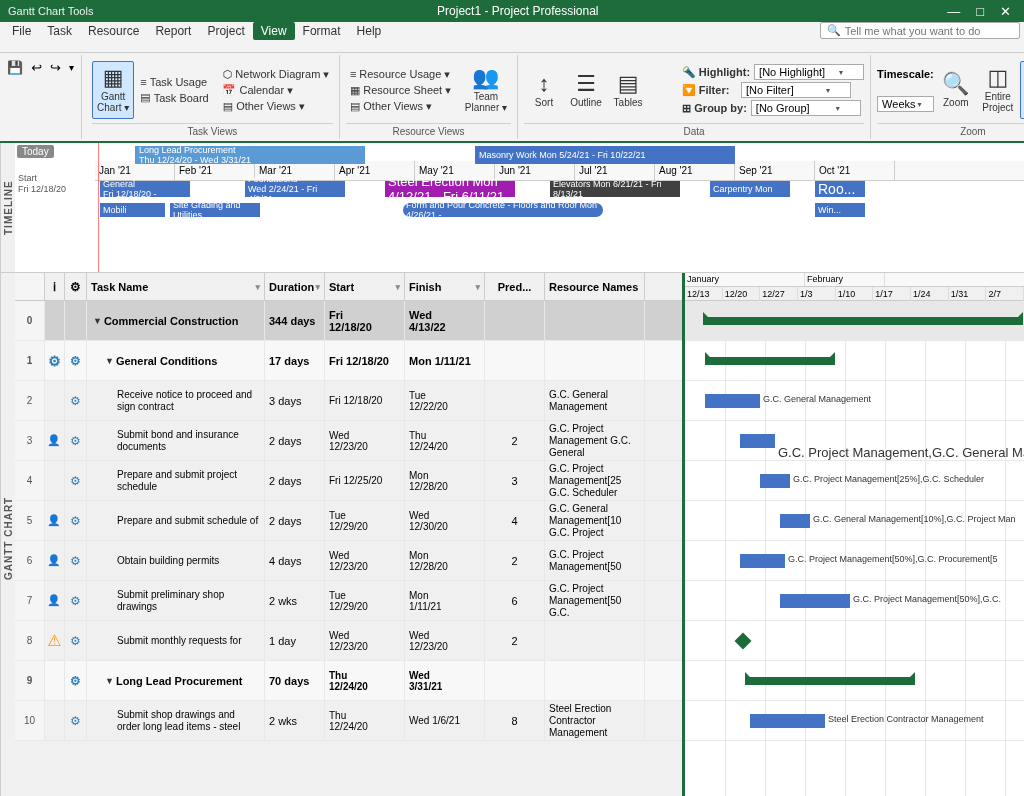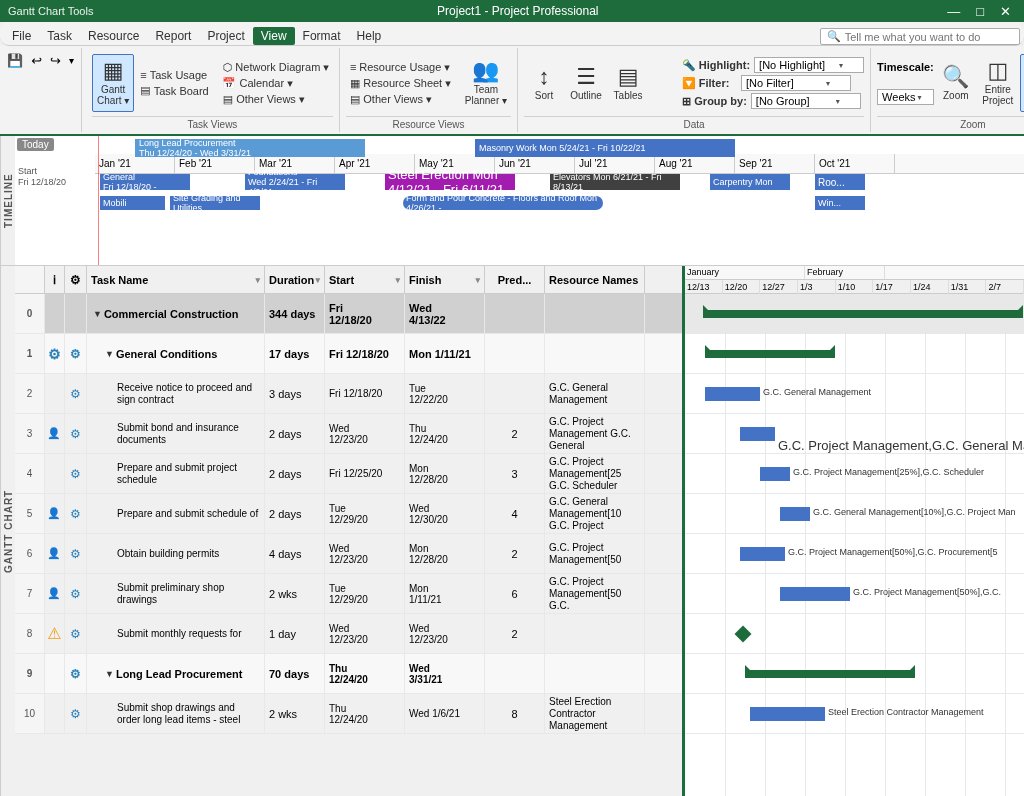--- a/index.html
+++ b/index.html
@@ -13,27 +13,26 @@
       display: flex;
       align-items: center;
       justify-content: space-between;
       padding: 0 8px;
       font-size: 11px;
     }
 
     
     .menu-bar {
       background: #f3f3f3;
-      height: 24px;
-      display: flex;
-      align-items: flex-end;
+      height: 31px;
+      display: flex;
+      align-items: flex-start;
       padding: 0 4px;
       border-bottom: 1px solid #ccc;
       font-size: 12px;
-      border-radius: 9px;
     }
     .menu-item {
       padding: 2px 8px;
       cursor: pointer;
       color: #333;
     }
     .menu-item.active { background: #1e6b3c; color: white; border-radius: 2px; }
     .search-box {
       margin-left: auto;
       display: flex;
@@ -529,21 +528,21 @@
 
     <div style="position:absolute;top:3px;left:460px;width:260px;height:18px;background:#4472c4;display:flex;align-items:center;padding:0 4px;font-size:9px;color:white;">
       Masonry Work Mon 5/24/21 - Fri 10/22/21
     </div>
 
     <div style="position:absolute;top:38px;left:85px;width:90px;height:16px;background:#4472c4;display:flex;align-items:center;padding:0 3px;font-size:9px;color:white;">General<br>Fri 12/18/20 -</div>
     <div style="position:absolute;top:38px;left:230px;width:100px;height:16px;background:#4472c4;display:flex;align-items:center;padding:0 3px;font-size:9px;color:white;">Foundations<br>Wed 2/24/21 - Fri 4/9/21</div>
     <div style="position:absolute;top:38px;left:370px;width:130px;height:16px;background:#a21caf;display:flex;align-items:center;padding:0 3px;font-size:13px;color:white;">Steel Erection Mon 4/12/21 - Fri 6/11/21</div>
     <div style="position:absolute;top:38px;left:535px;width:130px;height:16px;background:#404040;display:flex;align-items:center;padding:0 3px;font-size:9px;color:white;">Elevators Mon 6/21/21 - Fri 8/13/21</div>
     <div style="position:absolute;top:38px;left:695px;width:80px;height:16px;background:#4472c4;display:flex;align-items:center;padding:0 3px;font-size:9px;color:white;">Carpentry Mon</div>
-    <div style="position:absolute;top:38px;left:800px;width:50px;height:16px;background:#4472c4;display:flex;align-items:center;padding:0 3px;font-size:10px;color:white;">Roo...</div>
+    <div style="position:absolute;top:38px;left:800px;width:50px;height:16px;background:#4472c4;display:flex;align-items:center;padding:0 3px;font-size:14px;color:white;">Roo...</div>
 
     <div style="position:absolute;top:60px;left:85px;width:65px;height:14px;background:#4472c4;display:flex;align-items:center;padding:0 3px;font-size:9px;color:white;">Mobili</div>
     <div style="position:absolute;top:60px;left:155px;width:90px;height:14px;background:#4472c4;display:flex;align-items:center;padding:0 3px;font-size:9px;color:white;">Site Grading and Utilities</div>
     <div style="position:absolute;top:60px;left:388px;width:200px;height:14px;background:#4472c4;display:flex;align-items:center;padding:0 3px;font-size:9px;color:white;border-radius:7px;">Form and Pour Concrete - Floors and Roof Mon 4/26/21 -</div>
     <div style="position:absolute;top:60px;left:800px;width:50px;height:14px;background:#4472c4;display:flex;align-items:center;padding:0 3px;font-size:9px;color:white;">Win...</div>
 
     <div style="position:absolute;top:0;bottom:0;left:83px;width:1px;background:#ff0000;opacity:0.5;"></div>
   </div>
 </div>
 

